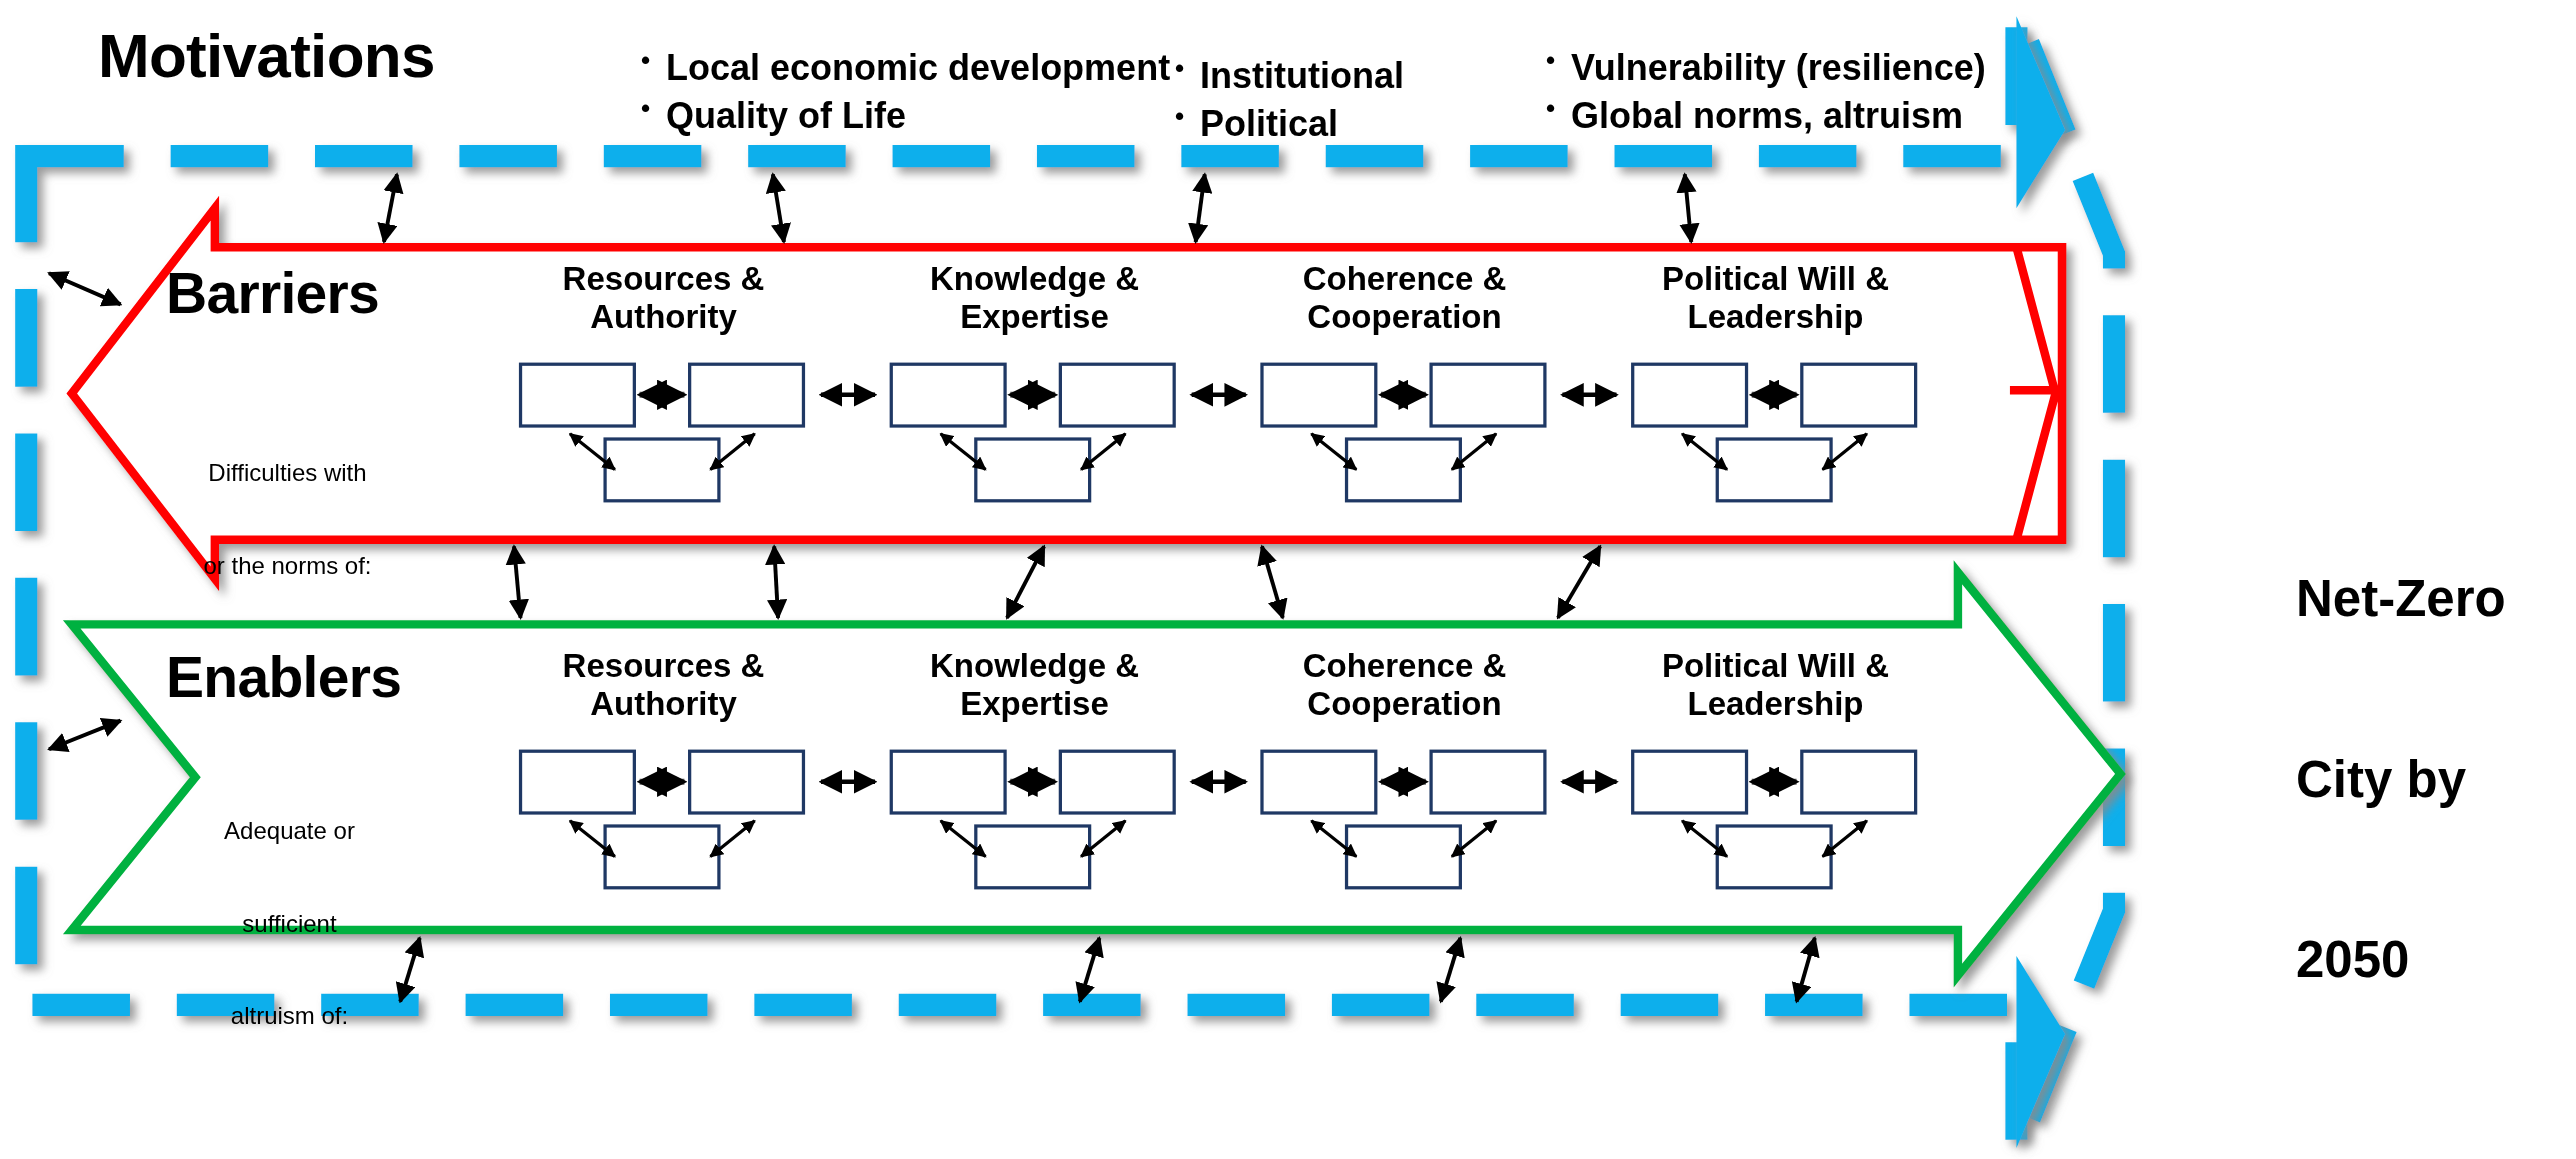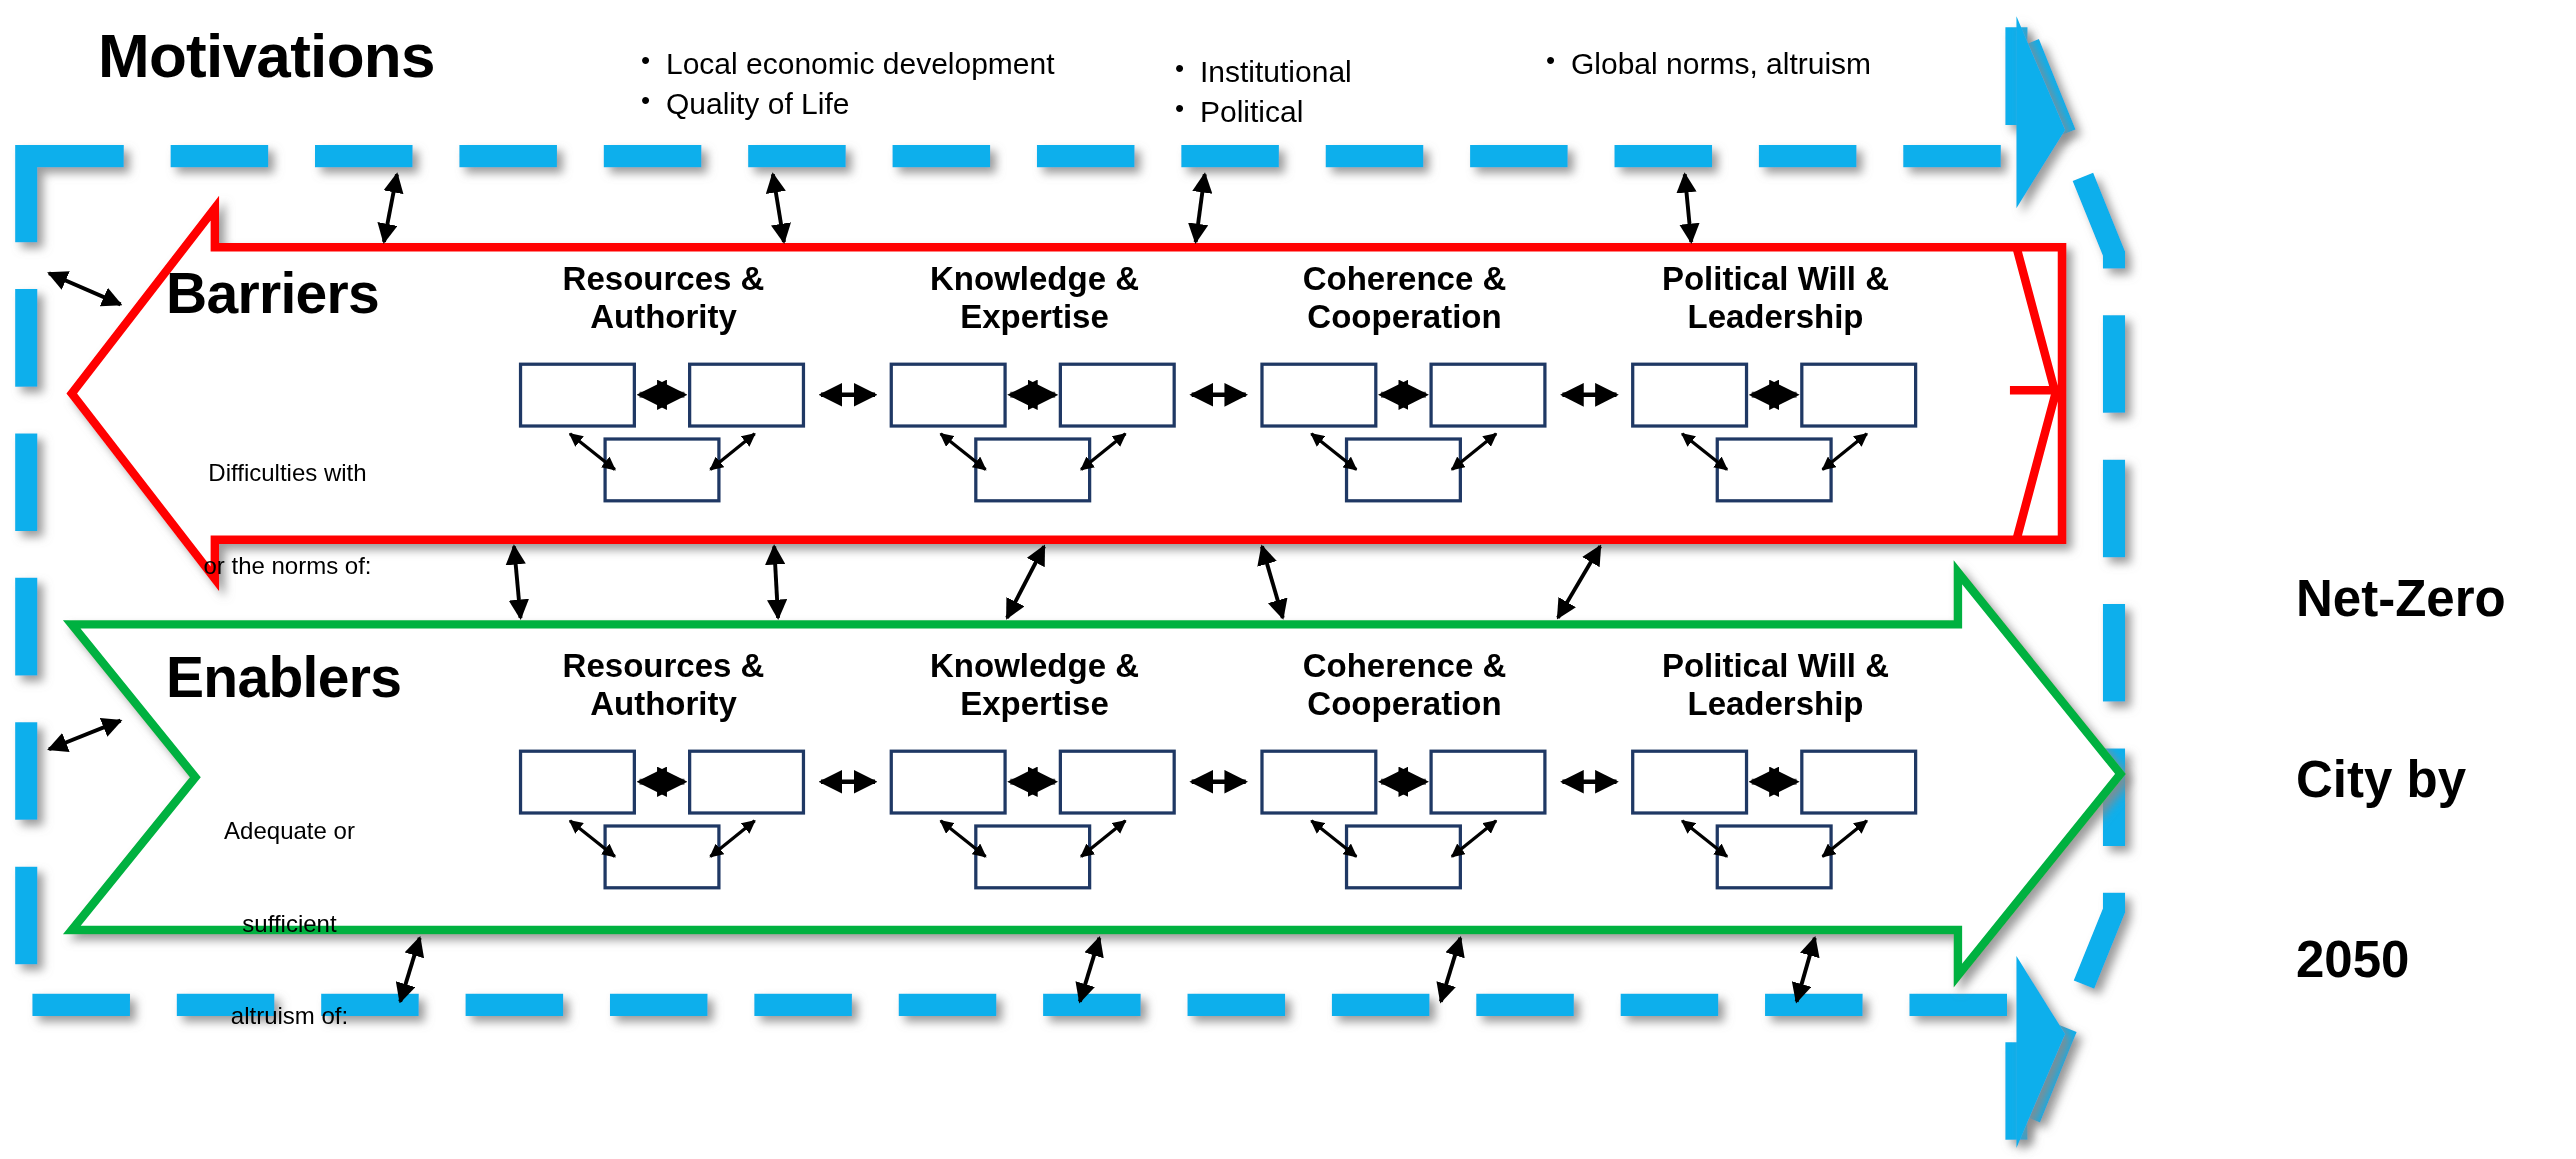--- a/index.html
+++ b/index.html
@@ -35,22 +35,22 @@
   }
   .motivations-title {
     left: 98px;
     top: 19.5px;
     font-size: 62px;
     font-weight: bold;
     letter-spacing: -0.7px;
   }
   .bullet-col {
     position: absolute;
-    font-size: 30px;
-    font-weight: normal;
+    font-size: 36px;
+    font-weight: bold;
     line-height: 1.34;
   }
   .bullet-col ul {
     margin: 0;
     padding: 0;
     list-style: none;
   }
   .bullet-col li {
     position: relative;
     padding-left: 29px;
@@ -283,20 +283,21 @@
     </ul>
   </div>
   <div class="bullet-col" id="bullets-2">
     <ul>
       <li>Institutional</li>
       <li>Political</li>
     </ul>
   </div>
   <div class="bullet-col" id="bullets-3">
     <ul>
+      <li>Vulnerability (resilience)</li>
       <li>Global norms, altruism</li>
     </ul>
   </div>
 
   <div class="txt band-title" id="barriers-title">Barriers</div>
   <div class="txt band-sub" id="barriers-sub">
     <div>Difficulties with</div>
     <div>or the norms of:</div>
   </div>
 

